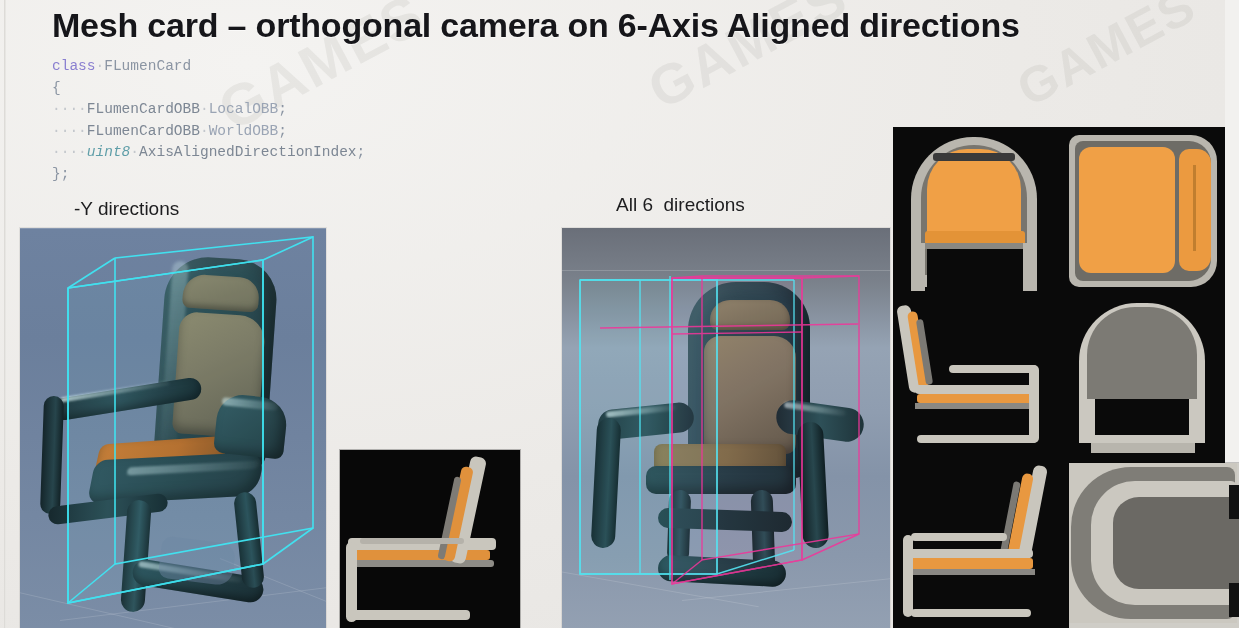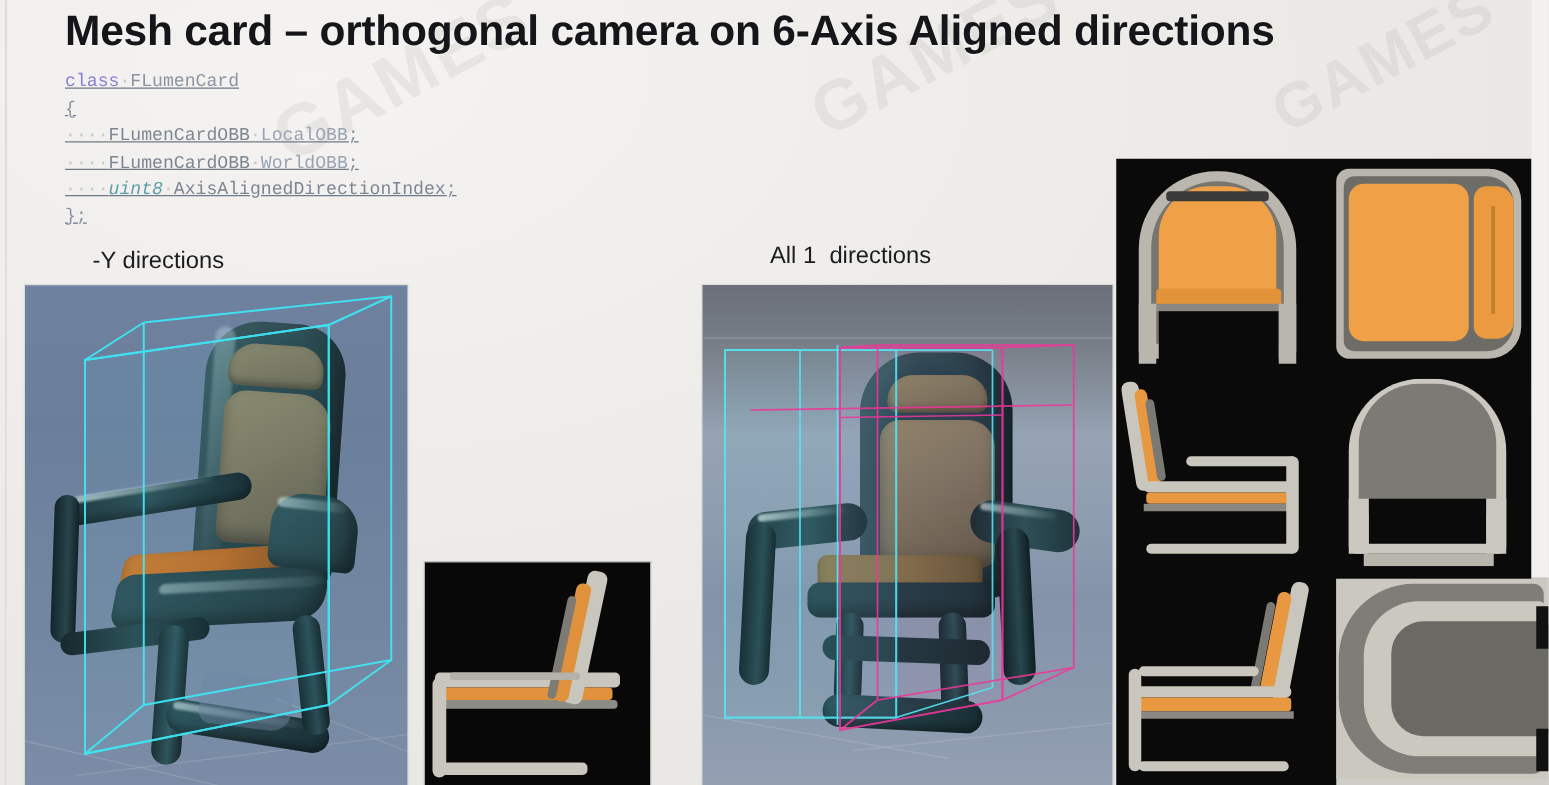--- a/index.html
+++ b/index.html
@@ -53,21 +53,20 @@
     white-space:nowrap;
   }
 
   
   .code{
     position:absolute;left:52px;top:56px;
     font-family:"Liberation Mono","DejaVu Sans Mono",monospace;
     font-size:14.5px;line-height:21.5px;
     white-space:pre;
     color:#6e7a86;
-    text-decoration:underline;
   }
   .code .kw{color:#8a7fd0;}
   .code .typ{color:#8b95a3;}
   .code .id{color:#7d8794;}
   .code .mem{color:#9aa4b4;}
   .code .prim{color:#5f9ea8;font-style:italic;}
   .code .pun{color:#8b95a3;}
   .code .dot{color:#c3c7cc;}
   .code .ln{display:block;height:21.5px;}
 
@@ -144,21 +143,21 @@
   <div class="watermark wm1">GAMES</div>
   <div class="watermark wm2">GAMES</div>
   <div class="watermark wm3">GAMES</div>
   <div class="watermark wm4">GAMES</div>
 
   <div class="title">Mesh card – orthogonal camera on 6-Axis Aligned directions</div>
 
   <div class="code" id="codeblock"><span class="ln"><span class="kw">class</span><span class="dot">·</span><span class="typ">FLumenCard</span></span><span class="ln"><span class="pun">{</span></span><span class="ln"><span class="dot">····</span><span class="id">FLumenCardOBB</span><span class="dot">·</span><span class="mem">LocalOBB</span><span class="pun">;</span></span><span class="ln"><span class="dot">····</span><span class="id">FLumenCardOBB</span><span class="dot">·</span><span class="mem">WorldOBB</span><span class="pun">;</span></span><span class="ln"><span class="dot">····</span><span class="prim">uint8</span><span class="dot">·</span><span class="id">AxisAlignedDirectionIndex</span><span class="pun">;</span></span><span class="ln"><span class="pun">};</span></span></div>
 
   <div class="cap cap-left">-Y directions</div>
-  <div class="cap cap-right">All 1  directions</div>
+  <div class="cap cap-right">All 6  directions</div>
 
   <div class="vp" id="vpA">
     <div class="horizon" style="top:0;"></div>
 
     <div class="floorline" style="left:-10px;top:362px;width:200px;transform:rotate(13deg);"></div>
     <div class="floorline" style="left:40px;top:392px;width:300px;transform:rotate(-7deg);"></div>
     <div class="floorline" style="left:200px;top:330px;width:160px;transform:rotate(22deg);"></div>
 
     <div class="chair" style="left:0;top:0;width:306px;height:400px;">
 

